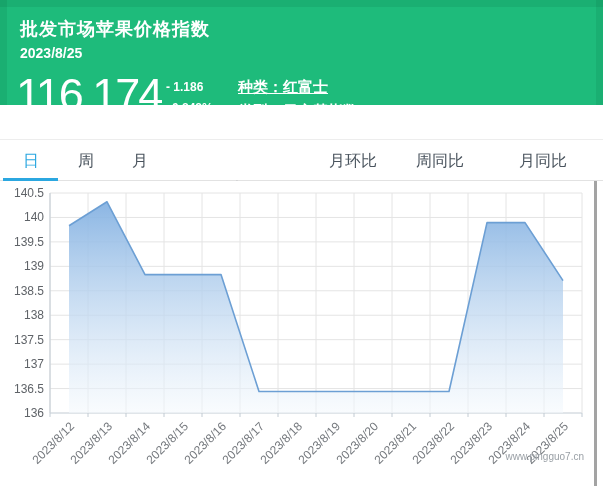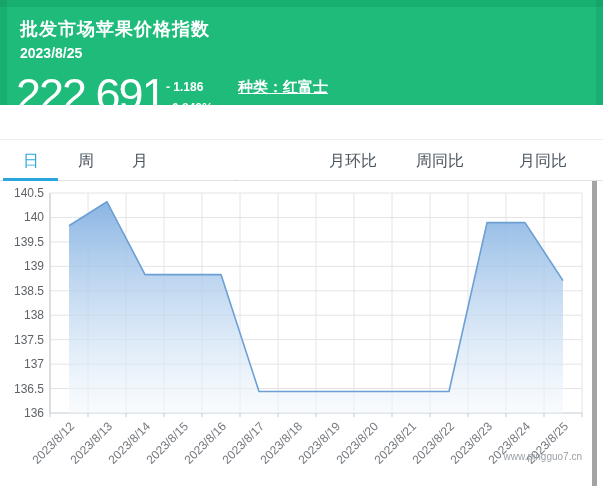--- a/index.html
+++ b/index.html
@@ -29,43 +29,44 @@
   .tab {
     position:absolute; top:0; height:41px; line-height:41px;
     transform:translateX(-50%); font-size:16px; color:#4a545e; cursor:pointer; white-space:nowrap;
   }
   .tab.active { color:#2ba7e0; }
   .tab-underline { position:absolute; left:3px; bottom:-1px; width:55px; height:3px; background:#2ba7e0; }
 
   
   .chartpanel {
     position:absolute; left:0; top:181px; width:597px; height:305px;
-    background:#ffffff; border-right:5px solid #a3a3a3;
+    background:#ffffff; border-right:3px solid #a3a3a3;
   }
   .chartpanel svg { position:absolute; left:0; top:0; }
   .watermark {
     position:absolute; right:10px; top:270px;
     font-size:10px; color:#9aa0a6;
   }
 </style>
 </head>
 <body>
 
 <div class="widget">
 
   <div class="header">
     <div class="title">批发市场苹果价格指数</div>
     <div class="date">2023/8/25</div>
-    <div class="bignum">222.691</div>
+    <div class="bignum">116.174</div>
     <div class="chg">
       <div>- 1.186</div>
       <div>↓0.848%</div>
     </div>
     <div class="meta">
       <div>种类：红富士</div>
+      <div>类型：日定基指数</div>
     </div>
   </div>
 
   <div class="tabbar" id="tabbar">
       <div class="tab active" style="left: 31px;">日</div>
       <div class="tab" style="left: 86px;">周</div>
       <div class="tab" style="left: 140px;">月</div>
       <div class="tab" style="left: 220px; margin-top: 28px;">周环比</div>
       <div class="tab" style="left: 333px; margin-left: 20px;">月环比</div>
       <div class="tab" style="left: 440px;">周同比</div>

